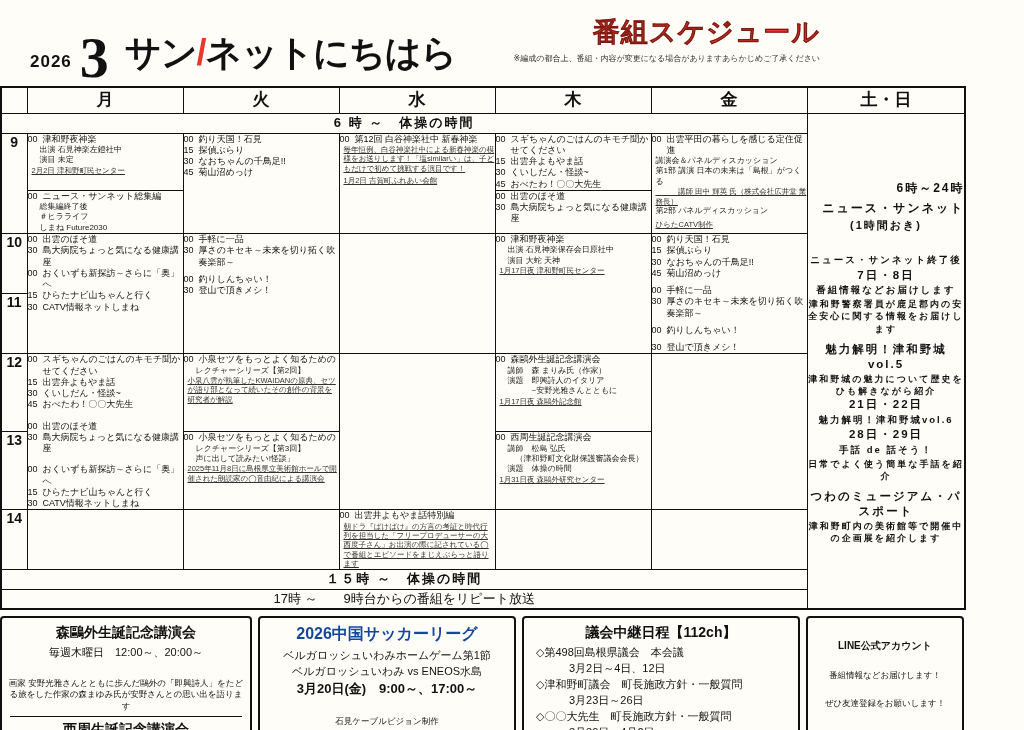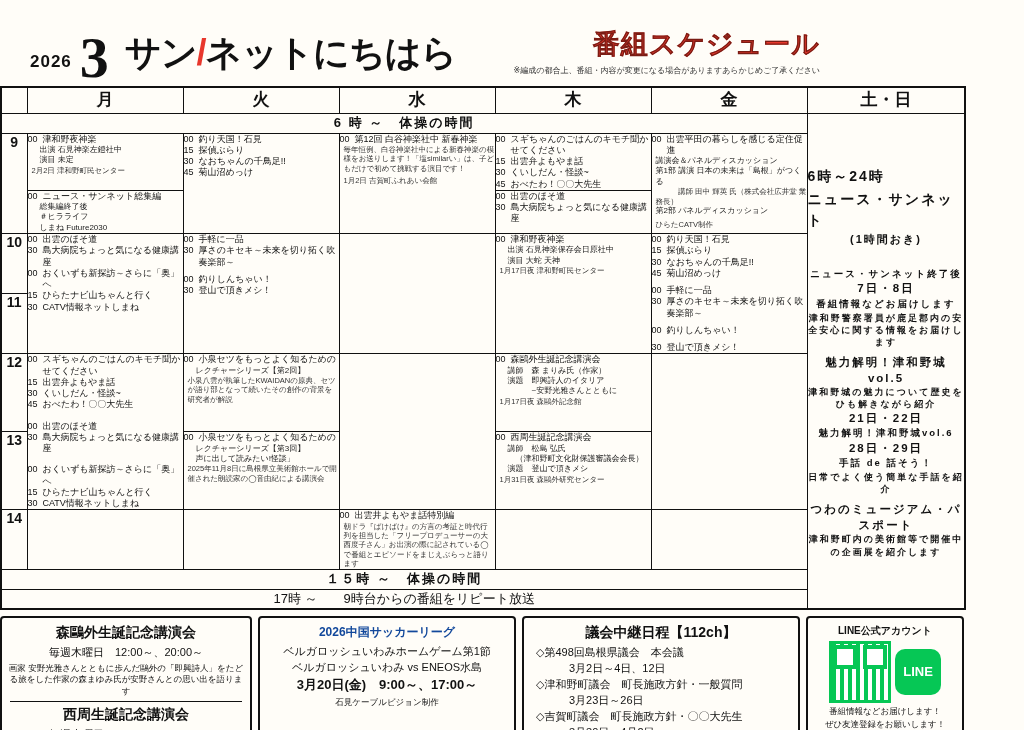--- a/index.html
+++ b/index.html
@@ -13,71 +13,71 @@
     overflow: hidden;
   }
   .page { position: relative; width: 844px; height: 730px; padding: 0; }
 
   
   .header { display: flex; align-items: flex-end; padding: 14px 24px 4px 30px; height: 86px; }
   .year { font-size: 17px; font-weight: bold; letter-spacing: 1px; margin-bottom: 10px; color:#111; }
   .month { font-size: 58px; font-weight: bold; line-height: 0.85; margin: 0 16px 0 8px; font-family: "Liberation Serif", serif; }
   .logo { font-size: 36px; font-weight: bold; letter-spacing: -1px; margin-bottom: 4px; }
   .logo .slash { color: #e8372c; }
-  .sched-wrap { margin-left: auto; text-align: right; margin-bottom: 6px; }
+  .sched-wrap { margin-left: auto; text-align: right; margin-bottom: 18px; }
   .sched { font-size: 27px; font-weight: bold; color: #e8372c; letter-spacing: 1px;
            -webkit-text-stroke: 0.4px #7a1c14; }
   .sched-note { font-size: 8px; color: #333; margin-top: 3px; }
 
   
   .grid { width: 964px; margin: 0 auto; border: 2px solid #111; border-collapse: collapse; table-layout: fixed; }
   .grid td, .grid th { border: 1px solid #111; vertical-align: top; padding: 0; }
   .dayhead { height: 26px; text-align: center; font-size: 17px; font-weight: bold; vertical-align: middle; }
   .hourcol { width: 26px; text-align: center; font-size: 14px; font-weight: bold; vertical-align: middle; }
   .bandrow td { text-align: center; font-size: 13px; font-weight: bold; height: 20px; vertical-align: middle; letter-spacing: 2px; }
   .prog { font-size: 9px; line-height: 1.25; padding: 2px 3px 3px 3px; }
   .prog .ln { display: flex; }
   .prog .tm { width: 15px; flex: 0 0 15px; }
   .prog .tx { flex: 1; }
   .sub { font-size: 8px; color: #222; padding-left: 12px; line-height: 1.3; }
   .sub.noind { padding-left: 4px; }
-  .cap { font-size: 7.5px; color: #333; padding-left: 4px; line-height: 1.25; }
+  .cap { font-size: 7.5px; color: #333; padding-left: 4px; line-height: 1.25; text-decoration: underline; }
 
   
   .photo { padding: 0; }
   .photo .ph { width: 100%; height: 100%; display: block; }
   .ph.stage { background: linear-gradient(180deg,#1d1208 0%,#3b2410 40%,#6d4a1d 70%,#1b1109 100%); position: relative; }
   .ph.stage:after { content:""; position:absolute; left:10%; top:35%; width:80%; height:45%;
     background: radial-gradient(ellipse at 30% 60%, rgba(230,180,90,.85), transparent 60%),
                 radial-gradient(ellipse at 70% 55%, rgba(200,120,60,.8), transparent 60%); }
   .ph.stage2 { background: linear-gradient(180deg,#2a1a0c 0%,#54341a 35%,#8a5a25 65%,#241608 100%); position: relative; }
   .ph.stage2:after { content:""; position:absolute; left:6%; top:25%; width:88%; height:60%;
     background: radial-gradient(ellipse at 25% 55%, rgba(240,210,150,.8), transparent 55%),
                 radial-gradient(ellipse at 60% 60%, rgba(220,150,70,.75), transparent 55%),
                 radial-gradient(ellipse at 85% 50%, rgba(180,110,60,.7), transparent 60%); }
 
   .rightcol { font-size: 10px; padding: 4px 5px; line-height: 1.35; }
-  .rc-big { text-align: left; font-size: 14px; font-weight: bold; line-height: 1.5; margin: 2px 0 1px; }
+  .rc-big { text-align: right; font-size: 12px; font-weight: bold; line-height: 1.5; margin: 2px 0 1px; }
   .rc-sub { text-align: center; font-size: 11px; font-weight: bold; margin-bottom: 21px;}
   .rc-line { font-size: 9.5px; margin: 1px 0; }
   .rc-date { font-size: 11.5px; font-weight: bold; }
   .rc-note { font-size: 9px; line-height: 1.35; }
 
   
   .boxes { width: 964px; margin: 6px auto 0; display: flex; gap: 6px; }
   .box { border: 2px solid #111; border-radius: 4px; padding: 4px 6px; text-align: center; }
   .b1 { width: 252px; }
   .b2 { width: 258px; }
   .b3 { width: 278px; }
   .b4 { width: 158px; }
   .box-title { font-size: 14px; font-weight: bold; margin: 2px 0 3px; }
-  .box-title.blue { color: #12489b; font-size: 12px; }
+  .box-title.blue { color: #12489b; font-size: 16px; }
   .box-line { font-size: 11px; line-height: 1.45; }
   .box-line.bigdate { font-size: 13px; font-weight: bold; }
-  .box-small { font-size: 8.5px; line-height: 1.35; margin-top: 2px; }
+  .box-small { font-size: 8.5px; line-height: 1.35; margin-top: 17px; }
   .box-sep { height: 1px; background:#111; margin: 4px 2px; }
   .box-line.left { text-align: left; padding-left: 6px; }
 
   
   .qr-row { display: flex; align-items: center; justify-content: center; gap: 4px; margin: 3px 0; }
   .qr { width: 62px; height: 62px; background:
       repeating-linear-gradient(90deg,#06c755 0 4px,#fff 4px 8px),
       repeating-linear-gradient(0deg,#06c755 0 4px, transparent 4px 8px);
       border: 3px solid #06c755; position: relative; }
   .qr:before, .qr:after { content:""; position:absolute; width:16px; height:16px; border:4px solid #06c755; background:#fff; }
@@ -403,21 +403,21 @@
         <div class="sub">声に出して読みたい!怪談」</div>
         <div class="cap">2025年11月8日に島根県立美術館ホールで開催された朗読家の◯音由紀による講演会</div>
       </td>
       <td class="prog">
         <div class="ln">
               <span class="tm">00</span>
               <span class="tx">西周生誕記念講演会</span>
             </div>
         <div class="sub">講師　松島 弘氏</div>
         <div class="sub">　（津和野町文化財保護審議会会長）</div>
-        <div class="sub">演題　登山で頂きメシ</div>
+        <div class="sub">演題　体操の時間</div>
         <div class="cap">1月31日夜 森鷗外研究センター</div>
       </td>
     </tr>
 
     <tr>
       <td class="hourcol">14</td>
       <td class="prog"></td>
       <td class="prog"></td>
       <td class="prog">
         <div class="ln">
@@ -459,28 +459,24 @@
       <div class="box-line bigdate">3月20日(金)　9:00～、17:00～</div>
       <div class="box-small">石見ケーブルビジョン制作</div>
     </div>
 
     <div class="box b3">
       <div class="box-title">議会中継日程【112ch】</div>
       <div class="box-line left">◇第498回島根県議会　本会議</div>
       <div class="box-line left">　　　3月2日～4日、12日</div>
       <div class="box-line left">◇津和野町議会　町長施政方針・一般質問</div>
       <div class="box-line left">　　　3月23日～26日</div>
-      <div class="box-line left">◇吉賀町議会　町長施政方針・〇〇大先生</div>
+      <div class="box-line left">◇〇〇大先生　町長施政方針・一般質問</div>
       <div class="box-line left">　　　3月30日～4月2日</div>
     </div>
 
     <div class="box b4">
       <div class="box-small" style="font-size:10px;font-weight:bold">LINE公式アカウント</div>
-      <div class="qr-row">
-        <div class="qr"></div>
-        <div class="line-badge">LINE</div>
-      </div>
       <div class="box-small">番組情報などお届けします！</div>
       <div class="box-small">ぜひ友達登録をお願いします！</div>
     </div>
   </div>
 
 </div>
 
 </body></html>

